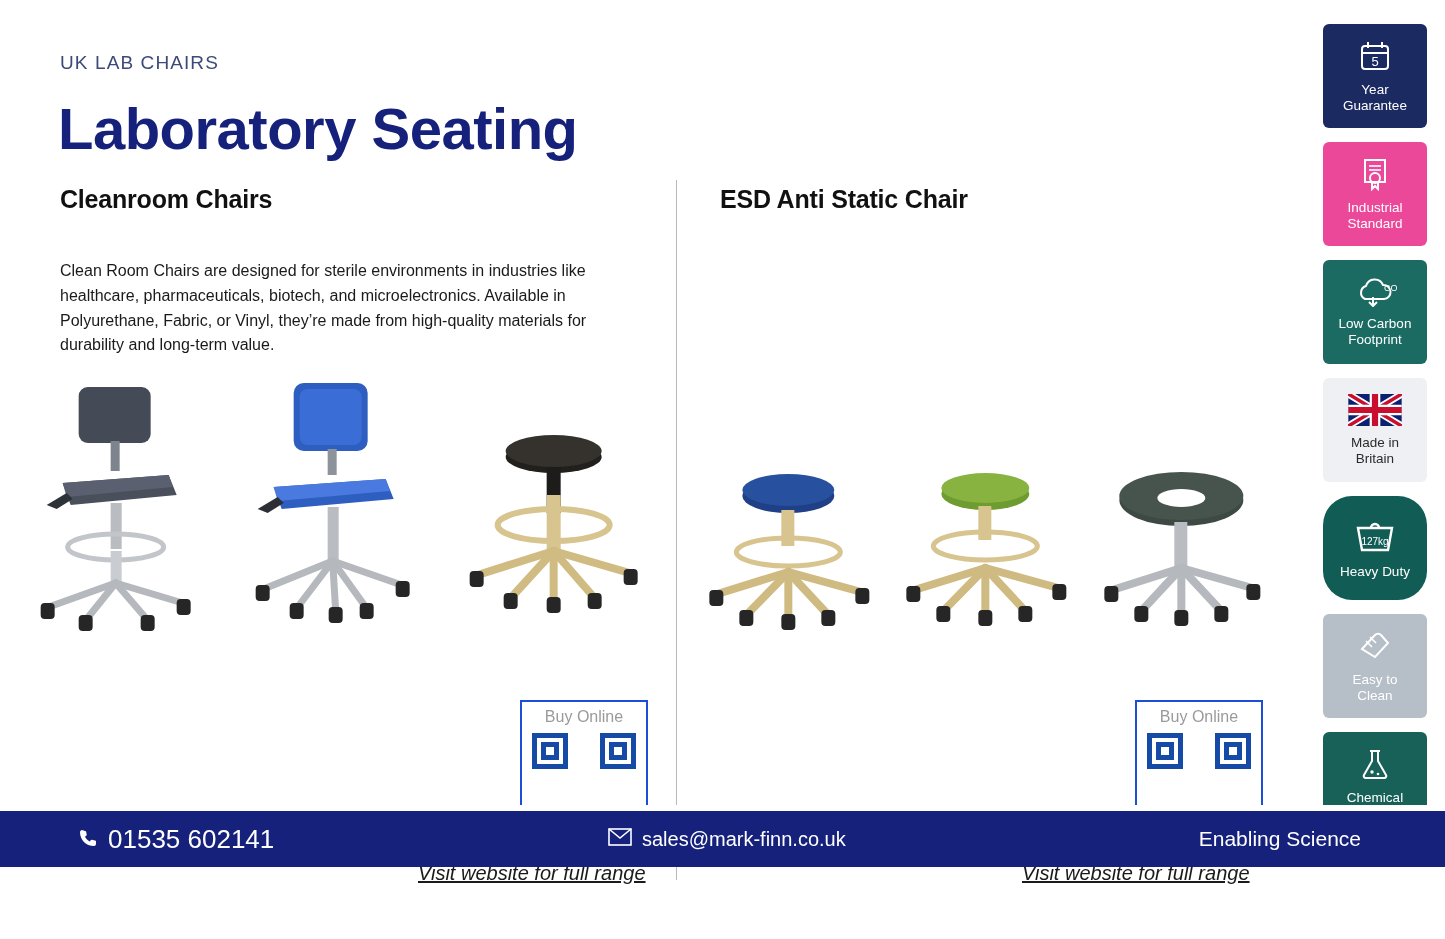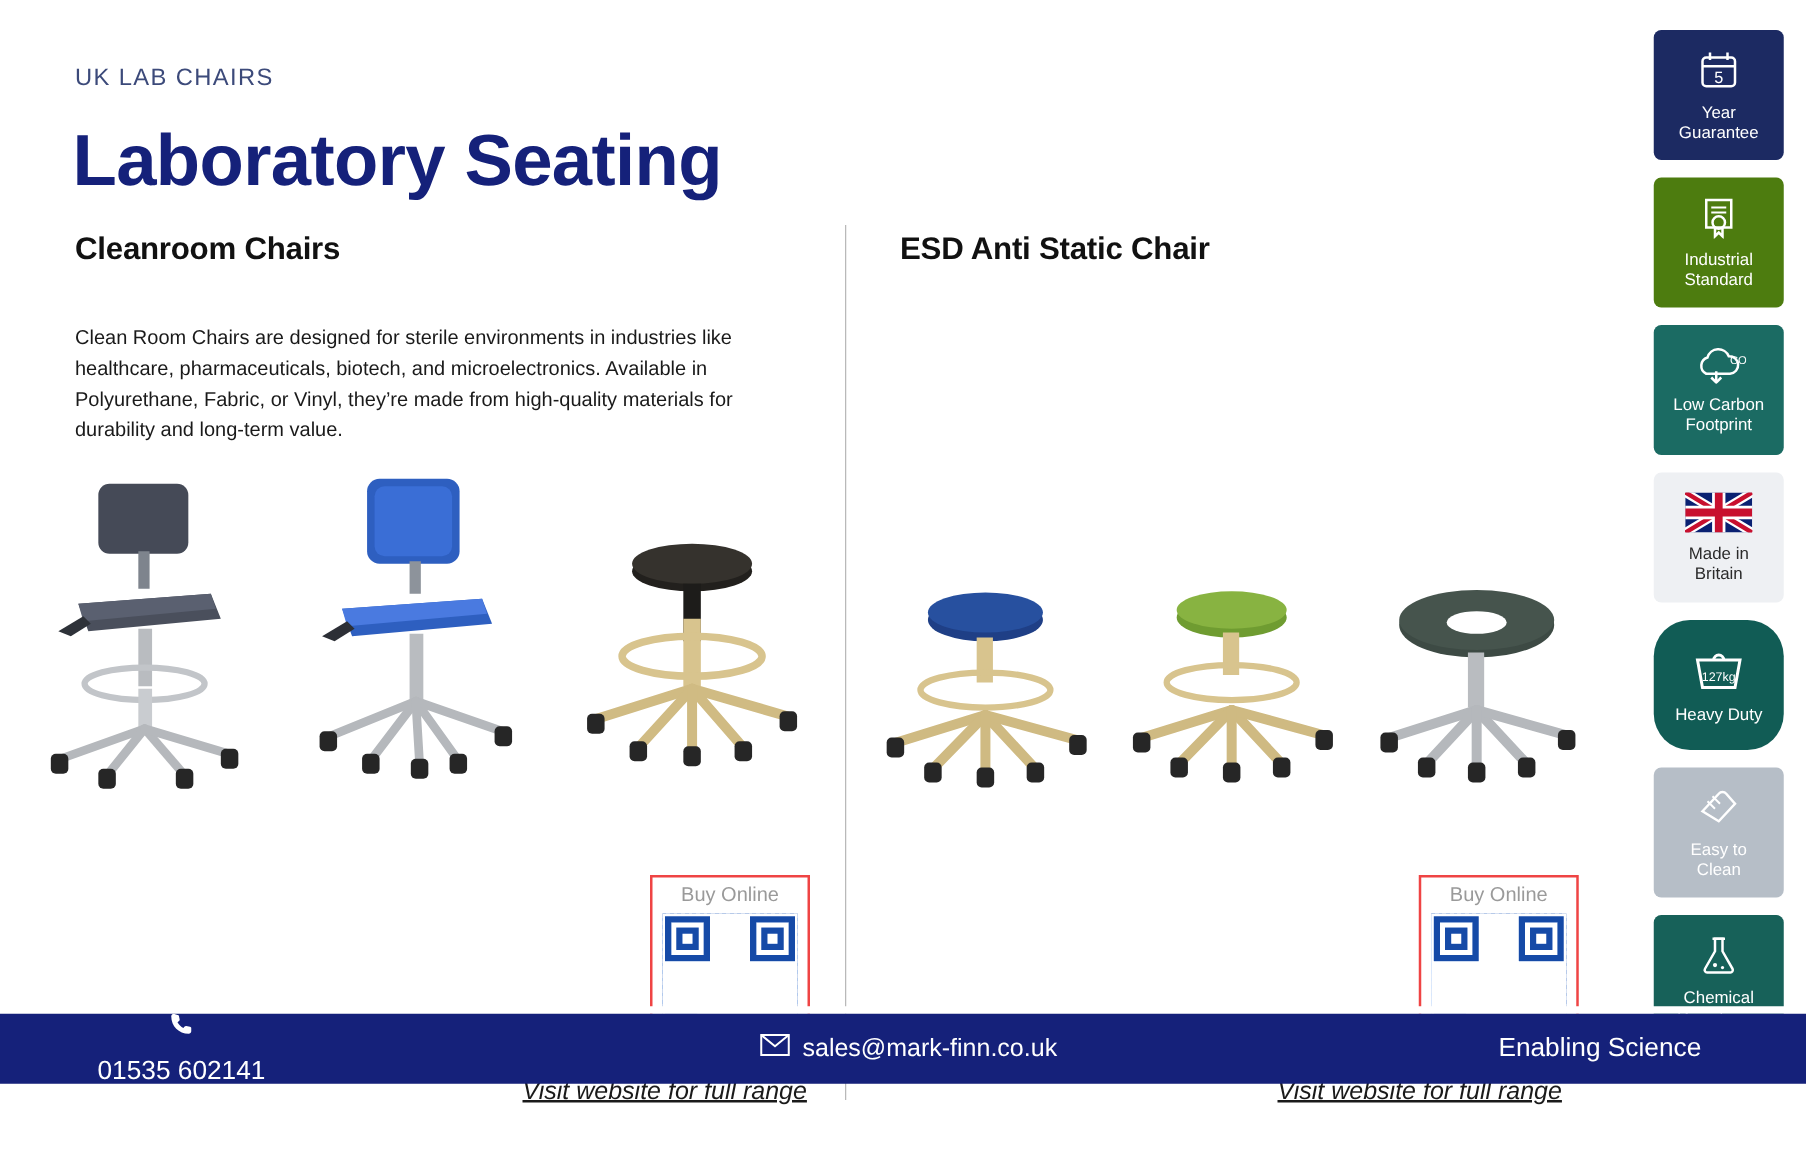--- a/index.html
+++ b/index.html
@@ -76,21 +76,21 @@
   .prod {
     position: relative;
     flex: 1;
     height: 100%;
   }
 
   
   .buybox {
     position: absolute;
     width: 128px;
-    border: 2px solid #ef4444;
+    border: 2px solid #1d4ed8;
     background: #ffffff;
     text-align: center;
     padding: 6px 0 8px 0;
   }
   .buybox-label {
     font-size: 16px;
     color: #9a9a9a;
     margin-bottom: 5px;
   }
   .qr {
@@ -161,22 +161,22 @@
     position: absolute;
     left: 0; bottom: 0;
     width: 1445px; height: 56px;
     background: #15217a;
     color: #ffffff;
     display: flex;
     align-items: center;
   }
   .footer-phone {
     position: absolute; left: 78px;
-    font-size: 21px;
-    display: flex; align-items: center; gap: 10px; flex-direction: column;
+    font-size: 26px;
+    display: flex; align-items: center; gap: 10px;
   }
   .footer-email {
     position: absolute; left: 608px;
     font-size: 20px;
     display: flex; align-items: center; gap: 10px;
   }
   .footer-tag {
     position: absolute; right: 84px;
     font-size: 21px;
   }
@@ -381,21 +381,21 @@
           <line x1="4" y1="14" x2="30" y2="14" stroke="#fff" stroke-width="2"></line>
           <line x1="10" y1="3" x2="10" y2="9" stroke="#fff" stroke-width="2"></line>
           <line x1="24" y1="3" x2="24" y2="9" stroke="#fff" stroke-width="2"></line>
           <text x="17" y="27" font-size="13" fill="#fff" text-anchor="middle" font-family="Liberation Sans, sans-serif">5</text>
         </svg>
       </span>
       <span class="b-label">Year</span>
       <span class="b-label">Guarantee</span>
     </div>
 
-    <div class="badge" style="background:#4d7c0f;">
+    <div class="badge" style="background:#ec4899;">
       <span class="b-icon">
         <svg width="32" height="34" viewBox="0 0 32 34">
           <rect x="6" y="3" width="20" height="22" fill="none" stroke="#fff" stroke-width="2"></rect>
           <line x1="10" y1="9" x2="22" y2="9" stroke="#fff" stroke-width="1.6"></line>
           <line x1="10" y1="13" x2="22" y2="13" stroke="#fff" stroke-width="1.6"></line>
           <circle cx="16" cy="21" r="5" fill="none" stroke="#fff" stroke-width="2"></circle>
           <path d="M13 25 L13 32 L16 29 L19 32 L19 25" fill="none" stroke="#fff" stroke-width="2"></path>
         </svg>
       </span>
       <span class="b-label">Industrial</span>

